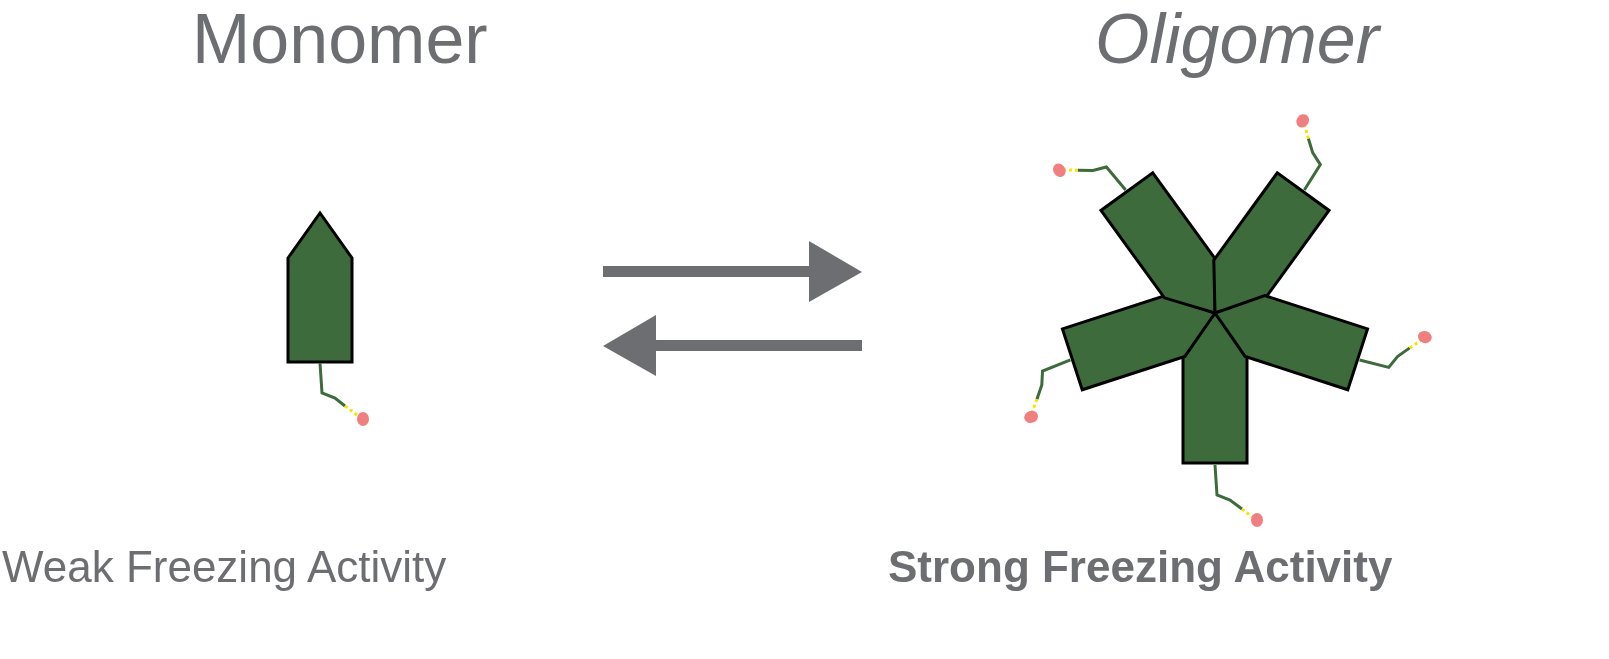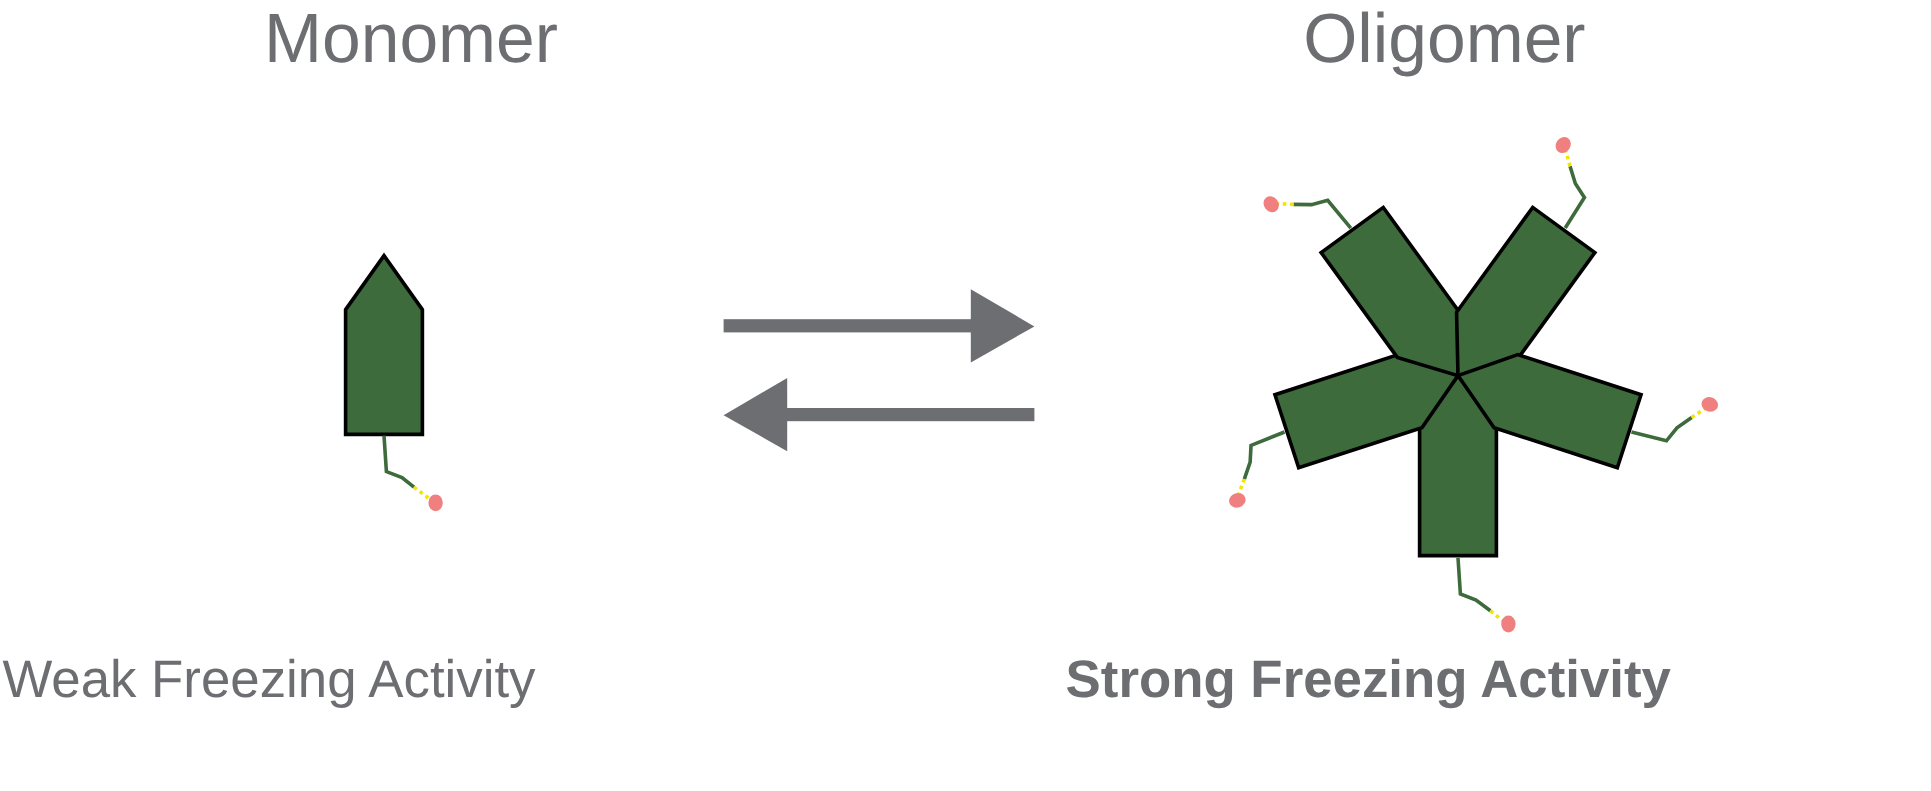--- a/index.html
+++ b/index.html
@@ -1,26 +1,26 @@
 <!DOCTYPE html>
 <html><head>
 <meta charset="utf-8">
 <style>
   html, body { margin: 0; padding: 0; background: #ffffff; }
   body { width: 1609px; height: 659px; position: relative; overflow: hidden; font-family: "Liberation Sans", sans-serif; }
   .label { position: absolute; color: #6d6e71; font-family: "Liberation Sans", sans-serif; white-space: nowrap; line-height: 1; }
-  .title { font-size: 58px; top: 4px; margin-left: 28px; }
+  .title { font-size: 70px; top: 4px; }
   .caption { font-size: 44px; top: 545px; }
   svg { position: absolute; left: 0; top: 0; }
 </style>
 </head>
 <body>
 
 <div class="label title" style="left:192px;">Monomer</div>
-<div class="label title" style="left:1058px;">Oligomer</div>
+<div class="label title" style="left:1095px;font-style:italic;">Oligomer</div>
 
 <svg width="1609" height="659" viewBox="0 0 1609 659">
   <defs>
     <g id="arm">
 
       <path d="M1215,313 L1183,355 L1183,463 L1247,463 L1247,355 Z" fill="#3d6b3c" stroke="#000" stroke-width="3" stroke-linejoin="miter"></path>
       <path d="M1215,465 L1217,495 L1230,500 L1242,509" fill="none" stroke="#3d6b3c" stroke-width="3"></path>
       <path d="M1242,509 L1252,517" fill="none" stroke="#f2e600" stroke-width="3" stroke-dasharray="3,3"></path>
       <ellipse cx="1257" cy="520" rx="6" ry="7" fill="#f08080"></ellipse>
     </g>

